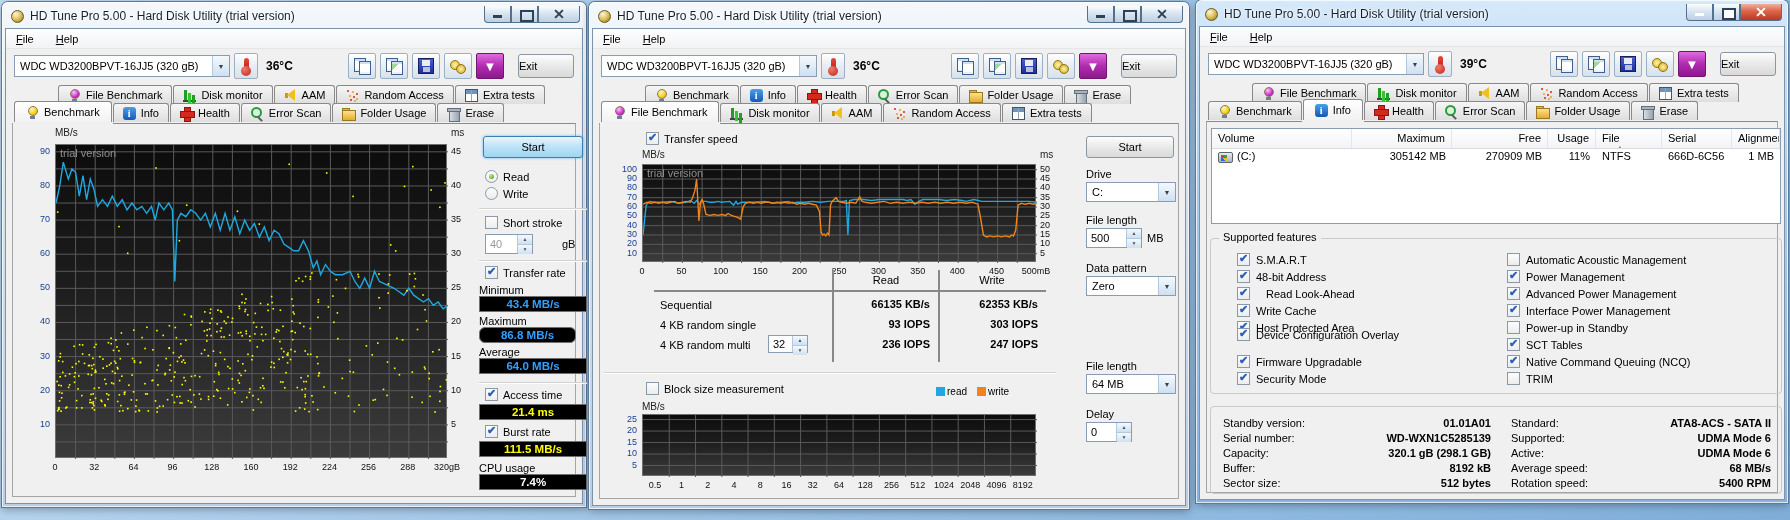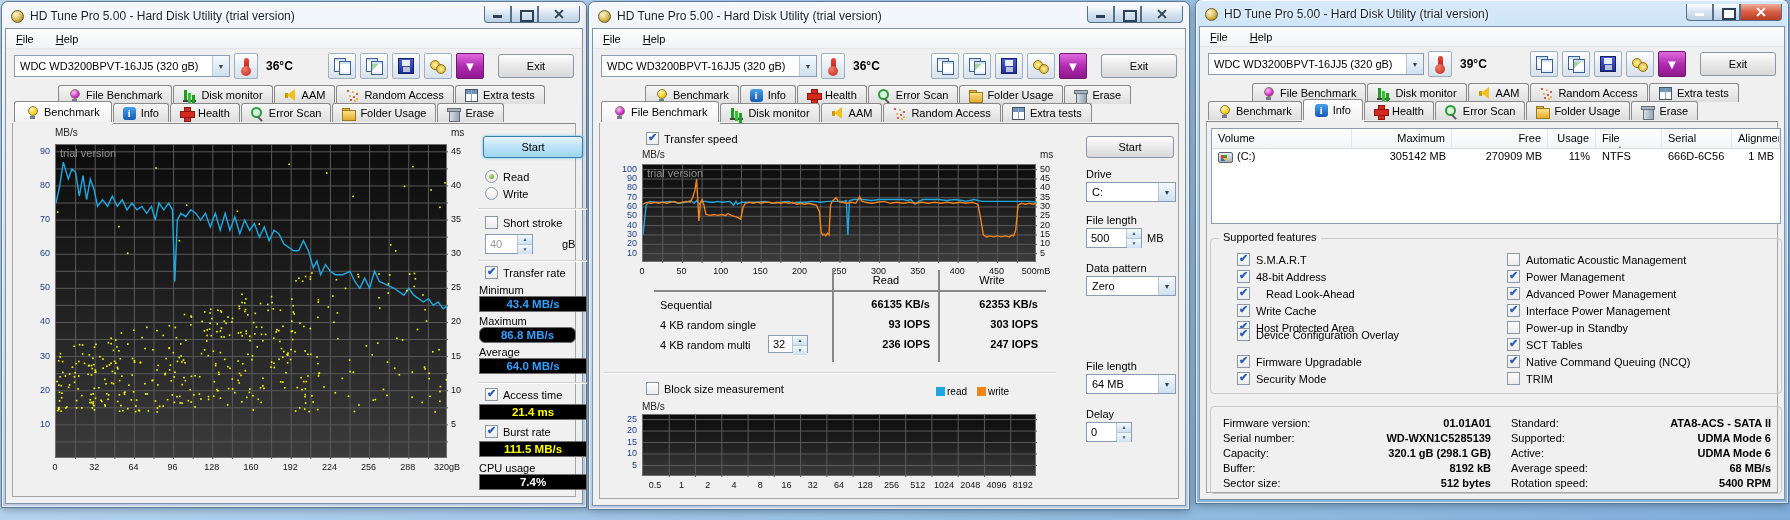--- a/index.html
+++ b/index.html
@@ -46,22 +46,22 @@
   .combo .arrow-btn { margin-left:auto; width:17px; align-self:stretch; flex:none;
     background:linear-gradient(#f4f9fd,#cfe0f0); border-left:1px solid #b5c8da;
     display:flex; align-items:center; justify-content:center; font-size:7px; color:#345; }
   .drive-combo { width:216px; }
   .tool-btn { width:28px; height:26px; flex:none; border:1px solid #9cb0c4; border-radius:2px;
     background:linear-gradient(#ffffff,#e7edf4 50%,#d8e1ea); display:flex; align-items:center; justify-content:center; }
   .tool-btn.small { width:24px; }
   .tool-btn.purple { background:linear-gradient(#e06ae0,#b02cb0 50%,#8d178d); border-color:#71156f;
     color:#fff; font-size:13px; font-weight:bold; }
   .temp-label { font-weight:bold; font-size:12px; margin:0 6px 0 4px; }
-  .exit-btn { width:76px; height:24px; margin-left:10px; flex:none; border:1px solid #8a96a4; border-radius:3px;
-    background:linear-gradient(#fdfdfd,#ebebeb 45%,#d9d9d9); text-align:center; line-height:22px; }
+  .exit-btn { width:56px; height:24px; margin-left:10px; flex:none; border:1px solid #8a96a4; border-radius:3px;
+    background:linear-gradient(#fdfdfd,#ebebeb 45%,#d9d9d9); text-align:left; line-height:22px; }
   .btn-grey { border:1px solid #8a96a4; border-radius:3px;
     background:linear-gradient(#fdfdfd,#ebebeb 45%,#d9d9d9); text-align:center; }
   .btn-blue { border:1px solid #3c7fb1; border-radius:3px;
     background:linear-gradient(#e8f5fd,#bfe4f9 45%,#9fd5f2); text-align:center;
     box-shadow:0 0 3px #5abde8; }
   
   .tabs { position:relative; height:38px; flex:none; margin:2px 6px 0 6px; }
   .tab-row { position:absolute; display:flex; }
   .row-back  { top:0;  left:46px; }
   .row-front { top:18px; left:2px; z-index:2; }
@@ -1322,21 +1322,21 @@
               <span>Native Command Queuing (NCQ)</span>
             </div>
             <div class="feat-item" style="left: 296px; top: 133px;">
               <span class="cb"></span>
               <span>TRIM</span>
             </div>
           </div>
       </div>
       <div class="group" style="left:3px;top:284px;width:572px;height:88px;">
         <div id="det-left">
-            <div class="det-label" style="left: 12px; top: 10px;">Firmware version:</div>
+            <div class="det-label" style="left: 12px; top: 10px;">Standby version:</div>
             <div class="det-value" style="left: 120px; top: 10px; width: 160px;">01.01A01</div>
             <div class="det-label" style="left: 12px; top: 25px;">Serial number:</div>
             <div class="det-value" style="left: 120px; top: 25px; width: 160px;">WD-WXN1C5285139</div>
             <div class="det-label" style="left: 12px; top: 40px;">Capacity:</div>
             <div class="det-value" style="left: 120px; top: 40px; width: 160px;">320.1 gB (298.1 GB)</div>
             <div class="det-label" style="left: 12px; top: 55px;">Buffer:</div>
             <div class="det-value" style="left: 120px; top: 55px; width: 160px;">8192 kB</div>
             <div class="det-label" style="left: 12px; top: 70px;">Sector size:</div>
             <div class="det-value" style="left: 120px; top: 70px; width: 160px;">512 bytes</div>
           </div>

